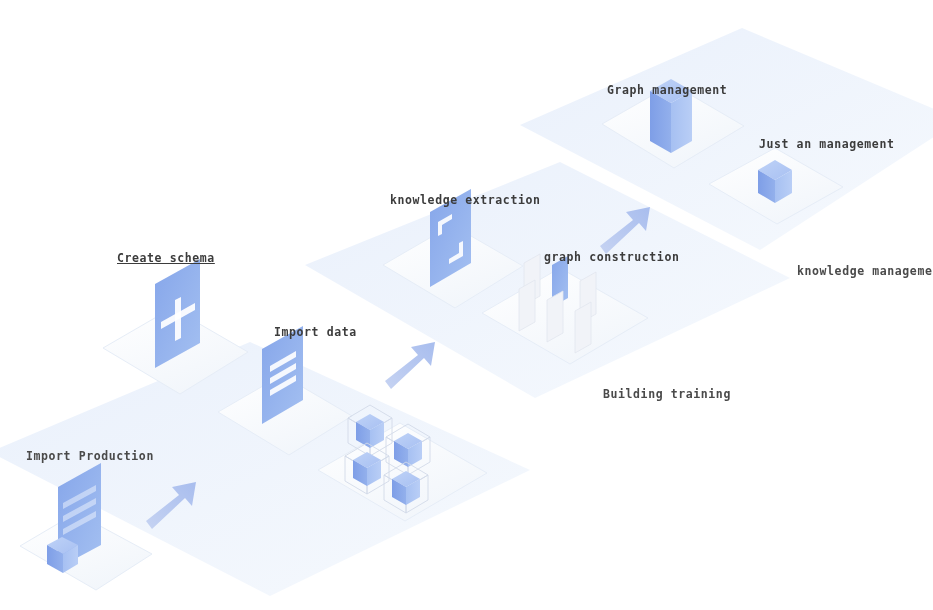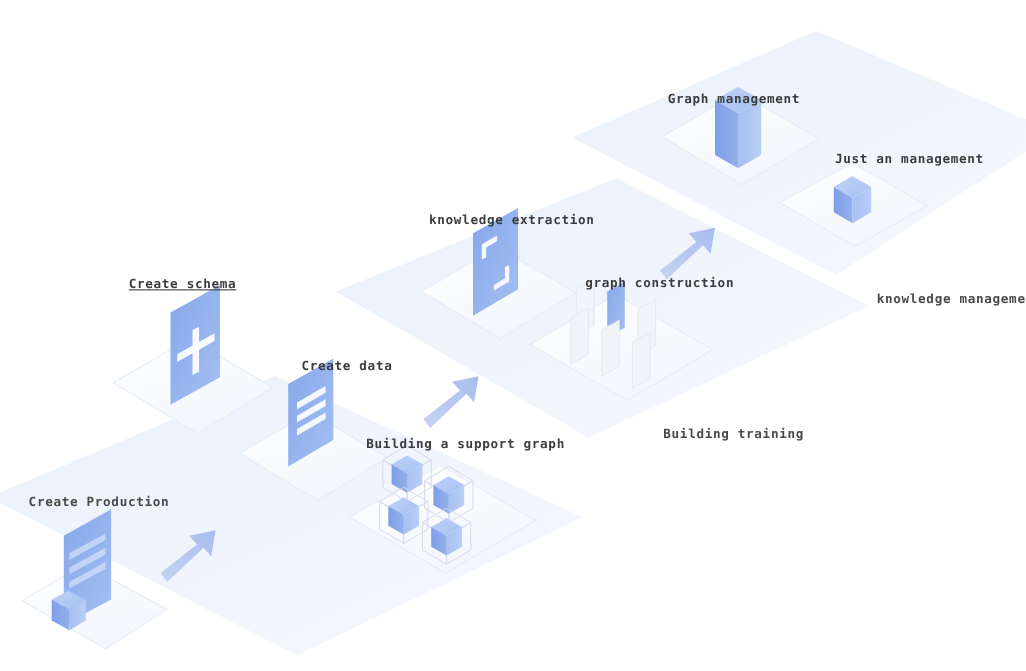--- a/index.html
+++ b/index.html
@@ -183,25 +183,24 @@
       <path d="M 146 521 L 179 495 L 172 487 L 196 482 L 192 506 L 185 498 L 152 529 Z" fill="url(#gArrow)"></path>
     </g>
     <g>
       <path d="M 385 381 L 418 355 L 411 347 L 435 342 L 431 366 L 424 358 L 391 389 Z" fill="url(#gArrow)"></path>
     </g>
     <g>
       <path d="M 600 246 L 633 220 L 626 212 L 650 207 L 646 231 L 639 223 L 606 254 Z" fill="url(#gArrow)"></path>
     </g>
   </svg>
 
-  <div class="lbl group" style="left:26px;top:449px;">Create Production</div>
+  <div class="lbl group" style="left:26px;top:449px;">Import Production</div>
   <div class="lbl group" style="left:603px;top:387px;">Building training</div>
   <div class="lbl group" style="left:797px;top:264px;">knowledge management</div>
 
   <div class="lbl" style="left:117px;top:251px;text-decoration:underline;">Create schema</div>
-  <div class="lbl" style="left:274px;top:325px;">Create data</div>
-  <div class="lbl" style="left:333px;top:396px;">Building a support graph</div>
+  <div class="lbl" style="left:274px;top:325px;">Import data</div>
   <div class="lbl" style="left:390px;top:193px;">knowledge extraction</div>
-  <div class="lbl" style="left:532px;top:250px;text-align:center;">graph construction</div>
+  <div class="lbl" style="left:544px;top:250px;text-align:center;">graph construction</div>
   <div class="lbl" style="left:607px;top:51px;margin-top:32px;">Graph management</div>
   <div class="lbl" style="left:759px;top:137px;">Just an management</div>
 
 </div>
 
 </body></html>

